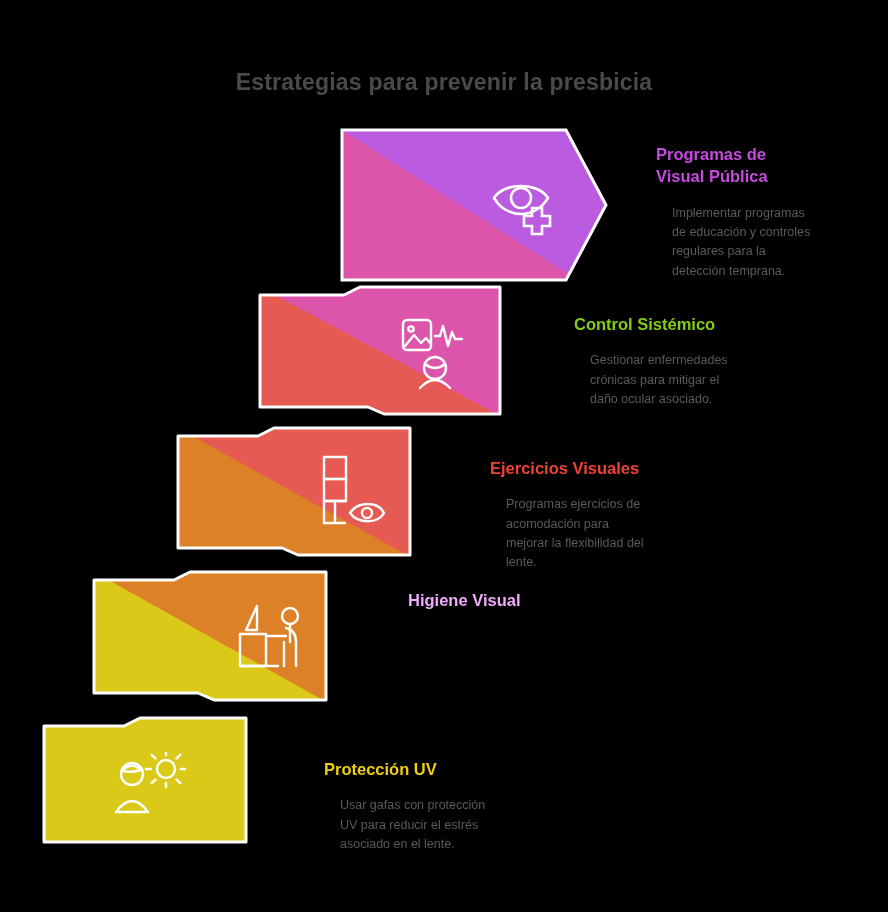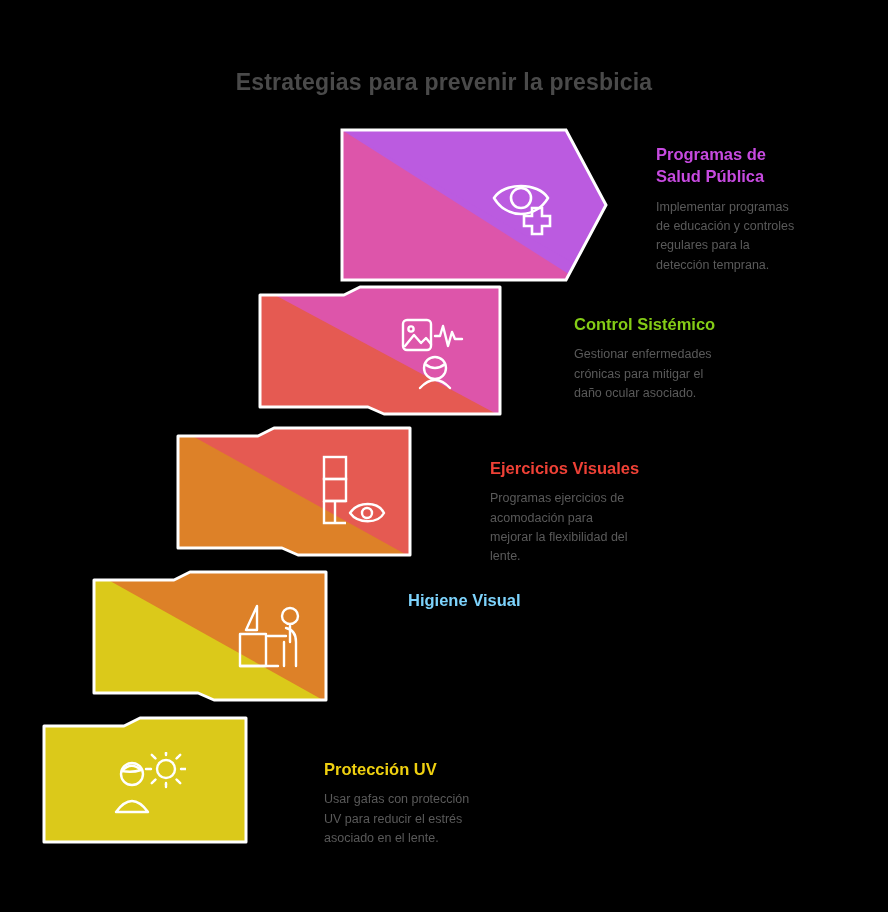--- a/index.html
+++ b/index.html
@@ -73,21 +73,21 @@
     font-weight: bold;
     line-height: 1.35;
     margin: 0 0 10px 0;
     white-space: pre-line;
   }
 
   .step-desc {
     font-size: 12.5px;
     line-height: 1.55;
     color: #5a5a5a;
-    margin: 0;
+    margin: 16px;
     white-space: pre-line;
   }
 </style>
 </head>
 <body style="background: rgb(0, 0, 0);">
 
 <div id="infographic-root">
 
   <h1 class="page-title">Estrategias para prevenir la presbicia</h1>
 
@@ -210,21 +210,21 @@
           <path d="M14 19 q9 -10 19 -1 q-9 3 -19 1"></path>
           <path d="M8 60 q16 -22 32 0 z"></path>
         </g>
       </svg>
     </div>
 
   </div>
 
   <div class="step-text" style="left:656px; top:143px; width:200px;">
     <p class="step-title" style="color:#c74ae0;">Programas de
-Salud Pública</p>
+Visual Pública</p>
     <p class="step-desc">Implementar programas
 de educación y controles
 regulares para la
 detección temprana.</p>
   </div>
 
   <div class="step-text" style="left:574px; top:313px; width:200px;">
     <p class="step-title" style="color:#84cc16;">Control Sistémico</p>
     <p class="step-desc">Gestionar enfermedades
 crónicas para mitigar el
@@ -233,21 +233,21 @@
 
   <div class="step-text" style="left:490px; top:457px; width:200px;">
     <p class="step-title" style="color:#ef4136;">Ejercicios Visuales</p>
     <p class="step-desc">Programas ejercicios de
 acomodación para
 mejorar la flexibilidad del
 lente.</p>
   </div>
 
   <div class="step-text" style="left:408px; top:589px; width:200px;">
-    <p class="step-title" style="color:#7dd3fc;">Higiene Visual</p>
+    <p class="step-title" style="color:#f0abfc;">Higiene Visual</p>
   </div>
 
   <div class="step-text" style="left:324px; top:758px; width:205px;">
     <p class="step-title" style="color:#efd010;">Protección UV</p>
     <p class="step-desc">Usar gafas con protección
 UV para reducir el estrés
 asociado en el lente.</p>
   </div>
 
 </div>

